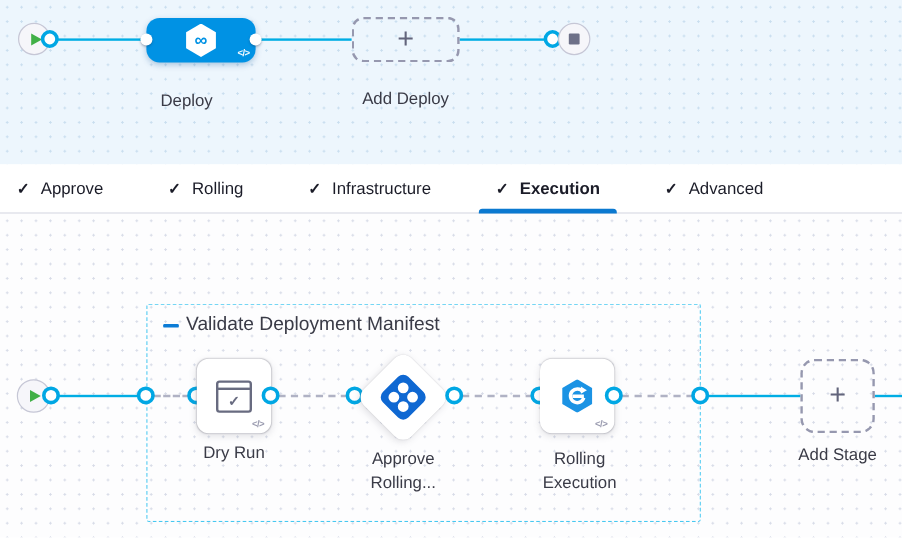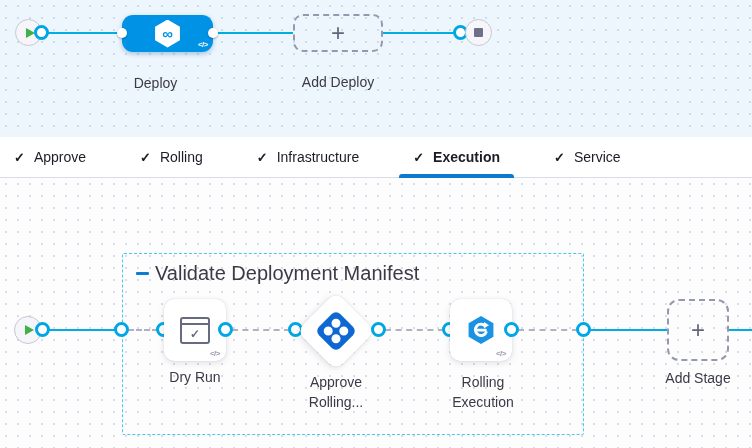--- a/index.html
+++ b/index.html
@@ -84,21 +84,21 @@
   }
   .hex .inf { color:#0092e4; font-size:15px; font-weight:700; line-height:1; margin-top:-1px; }
 
   
   .group-box {
     position:absolute; left:122px; top:253px; width:462px; height:182px;
     border:1.6px dashed #47c8f1; border-radius:2px;
   }
   .group-head { position:absolute; left:136px; top:262px; display:flex; align-items:center; gap:6px; }
   .dash-ico { width:13px; height:3px; background:#0c7cd6; border-radius:1px; cursor:pointer; }
-  .group-title { font-size:20px; color:#3a3b47; }
+  .group-title { font-size:16px; color:#3a3b47; }
 
   
   .step-card {
     position:absolute; top:299px; width:62px; height:62px; background:#fff;
     border-radius:10px; cursor:pointer;
     box-shadow:0 2px 6px rgba(96,97,112,.18), 0 0 1px rgba(40,41,61,.22);
     display:flex; align-items:center; justify-content:center;
   }
   .diamond {
     position:absolute; left:308px; top:303px; width:56px; height:56px; background:#fff;
@@ -175,21 +175,21 @@
   <div class="tab">
     <span class="chk">✓</span>
     <span>Infrastructure</span>
   </div>
   <div class="tab active">
     <span class="chk">✓</span>
     <span>Execution</span>
   </div>
   <div class="tab">
     <span class="chk">✓</span>
-    <span>Service</span>
+    <span>Advanced</span>
   </div>
 </div>
 
 <div class="group-box"></div>
 <div class="group-head">
   <span class="dash-ico"></span>
   <span class="group-title">Validate Deployment Manifest</span>
 </div>
 
 <div class="hline" style="left:48px; top:329px; width:74px;"></div>

